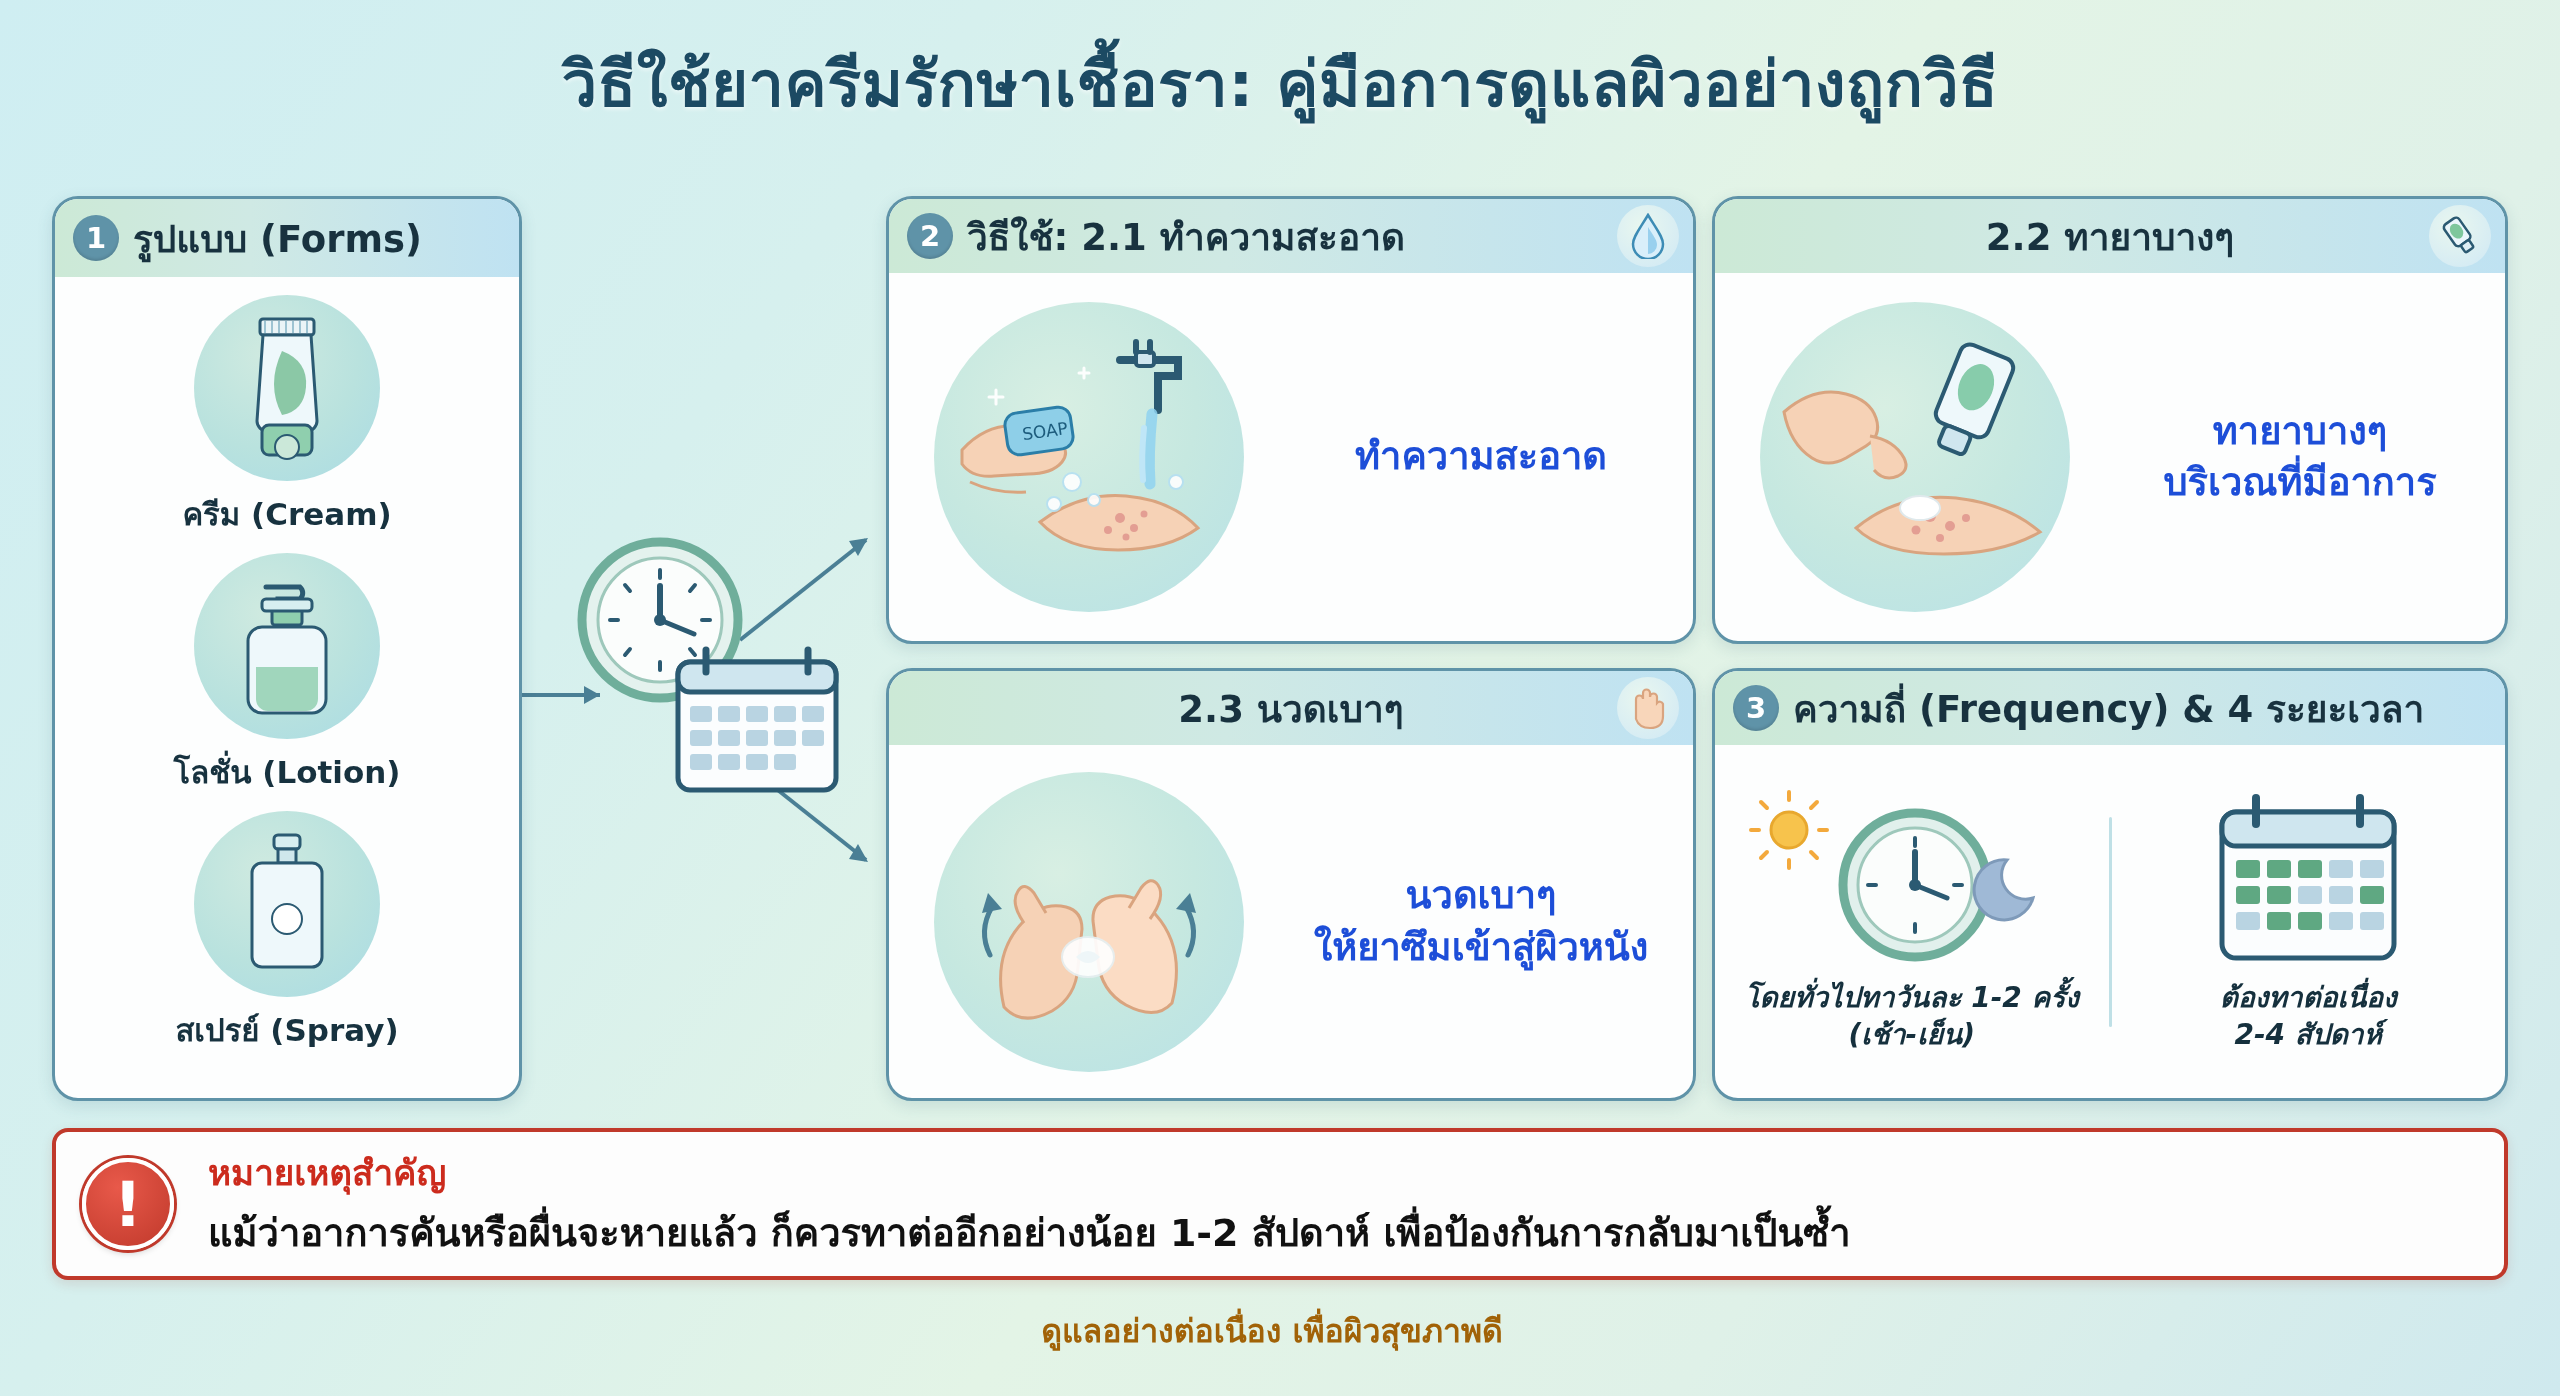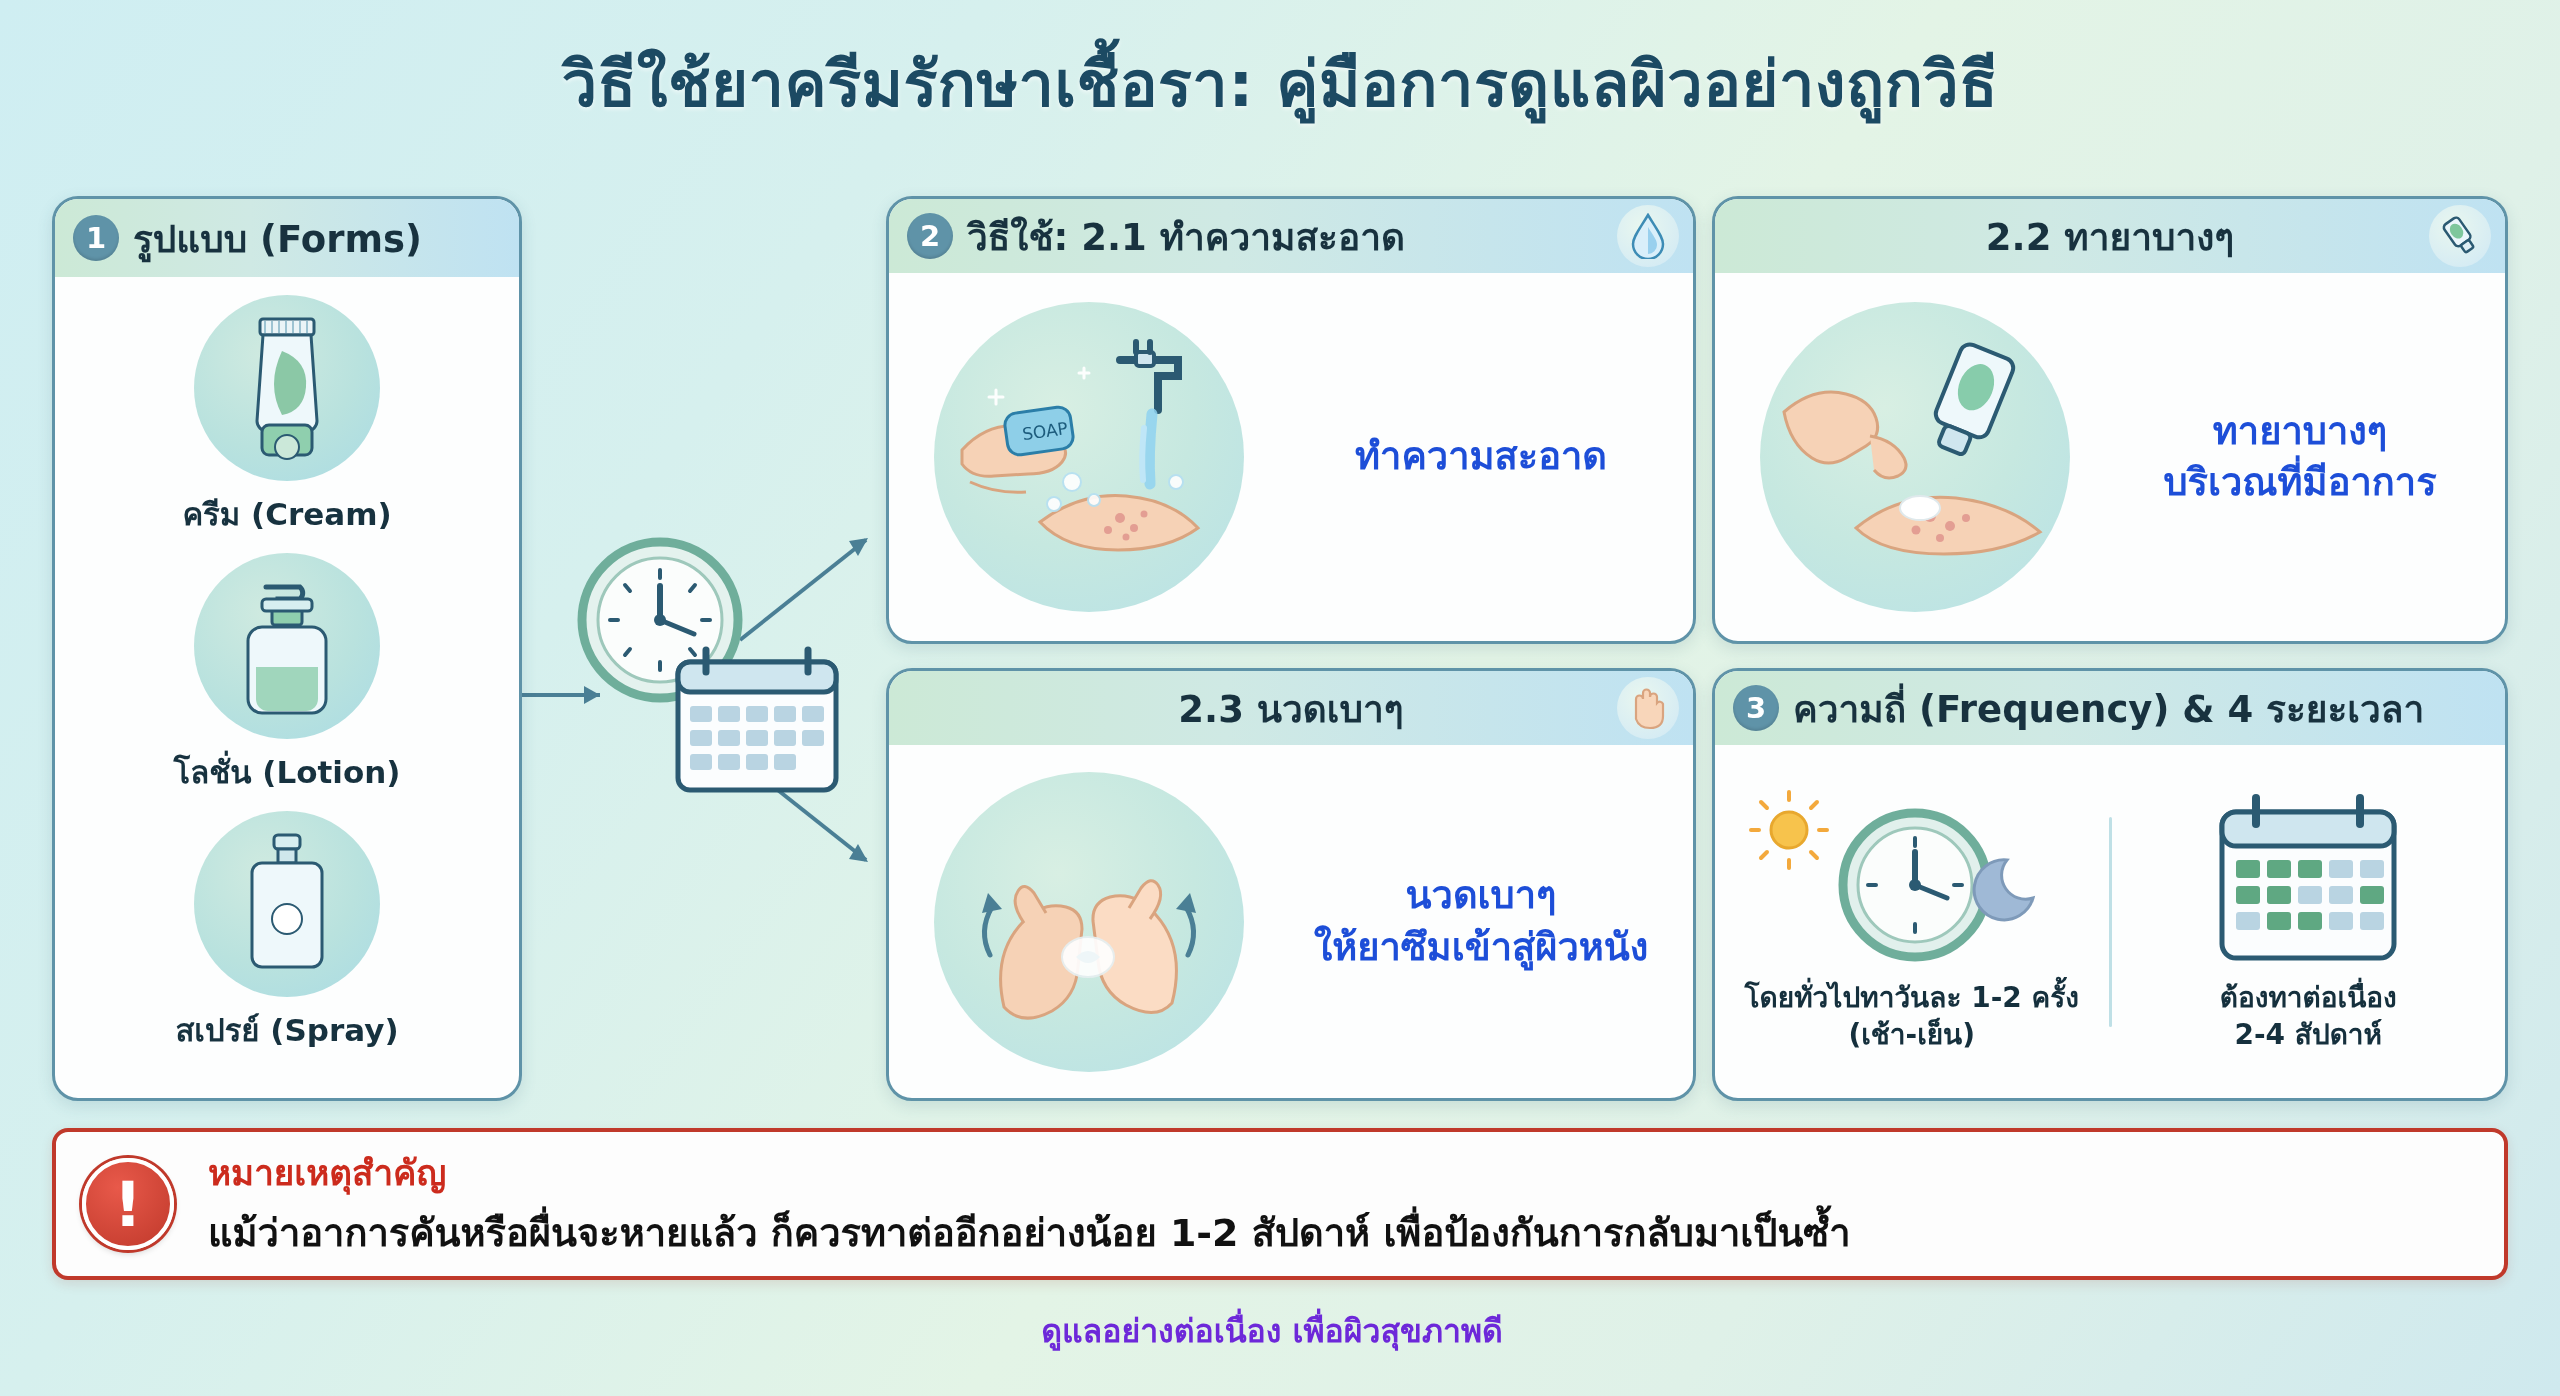--- a/index.html
+++ b/index.html
@@ -91,21 +91,21 @@
     background:radial-gradient(circle at 40% 34%,#d8efe3 0%,#c6e8e0 50%,#b7e1e6 100%);
     display:flex;align-items:center;justify-content:center;
     position:relative;
   }
   #panel-massage .illus-disc, #panel-massage .step-illus { height:300px; }
 
   .head-title.center { width:100%; text-align:center; }
 
   
   .freq-body { display:flex; height:calc(100% - 74px); align-items:center; }
-  .freq-col { flex:1; display:flex;flex-direction:column;align-items:center; padding:0 10px;}
+  .freq-col { flex:1; display:flex;flex-direction:column;align-items:center; padding:0 10px;font-style:italic;}
   .freq-caption { font-size:28px; text-align:center; color:#15303d; font-weight:600; line-height:1.3; }
   .freq-sep { width:3px; height:210px; background:#bfe0e6; border-radius:2px; }
 
   
   #warning {
     position:absolute; left:52px; top:1128px; width:2456px; height:152px;
     background:#fdfdfd; border:4px solid #c0392b; border-radius:16px;
     display:flex; align-items:center; padding:0 26px;
     box-shadow:0 4px 12px rgba(150,40,30,.13);
   }
@@ -118,21 +118,21 @@
     box-shadow:0 0 0 3px #c0392b, 0 3px 7px rgba(0,0,0,.2);
     margin-right:34px;
   }
   .warn-texts { flex:1; }
   .warn-head { font-size:35px; font-weight:bold; color:#cc2b1d; margin-bottom:2px; }
   .warn-body { font-size:38px; font-weight:bold; color:#111; }
 
   
   #footer {
     position:absolute; left:0; right:16px; top:1305px;
-    text-align:center; font-size:32px; color:#6d28d9; font-weight:600;
+    text-align:center; font-size:32px; color:#a16207; font-weight:600;
   }
 </style>
 </head>
 <body>
 
 <div class="stage">
 
   <div class="title">วิธีใช้ยาครีมรักษาเชื้อรา: คู่มือการดูแลผิวอย่างถูกวิธี</div>
 
   <svg class="connector" width="2560" height="1396">

